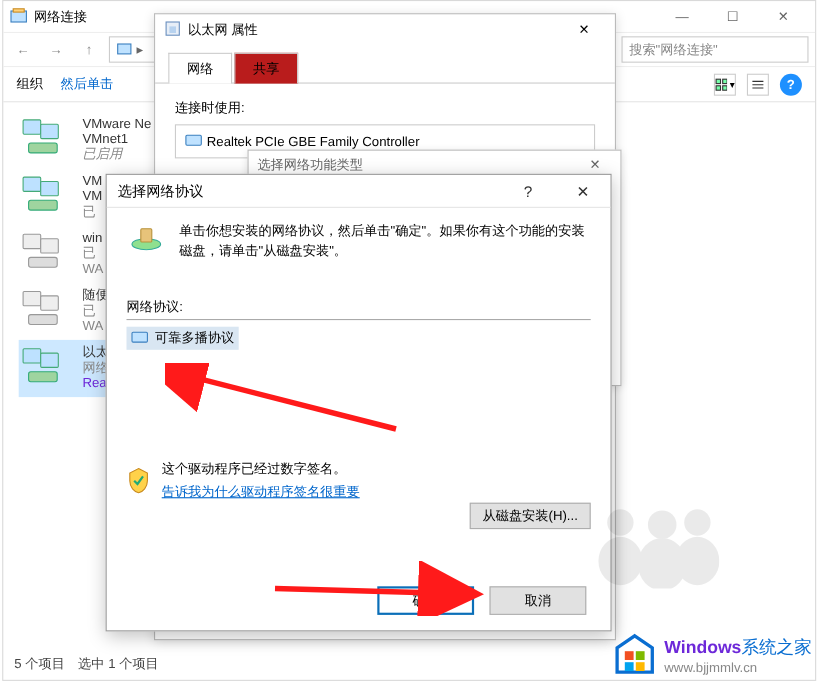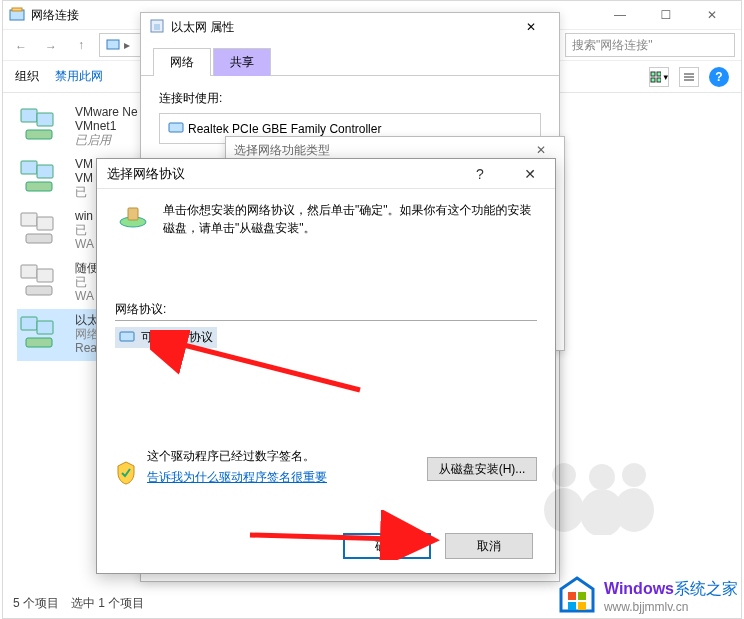--- a/index.html
+++ b/index.html
@@ -28,21 +28,21 @@
   .item .txt div { line-height: 14px; color: #333; white-space: nowrap; }
   .item.sel { background: #cde8ff; }
 
   .status-bar { position: absolute; left: 10px; bottom: 6px; display: flex; gap: 12px; color: #444; }
 
   
   .eth-window { position: absolute; left: 140px; top: 12px; width: 420px; height: 570px; background: #fff; border: 1px solid #bbb; box-shadow: 0 2px 10px rgba(0,0,0,.15); }
   .eth-titlebar { height: 28px; display: flex; align-items: center; padding: 0 8px; }
   .eth-titlebar .title { margin-left: 6px; flex: 1; }
   .eth-tabs { display: flex; border-bottom: 1px solid #ccc; padding-left: 12px; margin-top: 6px; }
-  .eth-tab { padding: 5px 16px; border: 1px solid #ccc; border-bottom: none; margin-right: 2px; background: #c4b5fd; position: relative; top: 1px; }
+  .eth-tab { padding: 5px 16px; border: 1px solid #ccc; border-bottom: none; margin-right: 2px; background: #b91c1c; position: relative; top: 1px; }
   .eth-tab:first-child { background: #fff; }
   .eth-content { padding: 14px 18px; }
   .eth-controller { border: 1px solid #ccc; padding: 6px 8px; display: flex; align-items: center; gap: 4px; }
   .eth-footer { position: absolute; left: 0; right: 0; bottom: 10px; display: flex; justify-content: flex-end; gap: 10px; padding: 0 18px; }
   .std-btn { min-width: 82px; height: 24px; border: 1px solid #adadad; background: #e1e1e1; display: flex; align-items: center; justify-content: center; color: #666; }
 
   
   .type-window { position: absolute; left: 225px; top: 136px; width: 340px; height: 215px; background: #fff; border: 1px solid #bbb; box-shadow: 0 2px 8px rgba(0,0,0,.15); }
   .type-titlebar { height: 26px; display: flex; align-items: center; padding: 0 8px; color: #666; }
   .type-titlebar .title { flex: 1; }
@@ -52,24 +52,24 @@
   
   .proto-window { position: absolute; left: 96px; top: 158px; width: 460px; height: 416px; background: #fff; border: 1px solid #999; box-shadow: 0 4px 16px rgba(0,0,0,.25); }
   .proto-titlebar { height: 30px; display: flex; align-items: center; padding: 0 10px; border-bottom: 1px solid #e5e5e5; gap: 20px; }
   .proto-titlebar .title { flex: 1; font-size: 13px; }
   .proto-titlebar .q { width: 30px; text-align: center; font-size: 14px; color: #333; }
   .proto-titlebar .x { width: 30px; text-align: center; font-size: 14px; color: #333; }
   .proto-content { padding: 12px 18px 0 18px; }
   .proto-intro { display: flex; gap: 12px; }
   .proto-intro .ic { width: 36px; height: 30px; display: flex; align-items: center; justify-content: center; font-size: 22px; }
   .proto-intro .msg { flex: 1; line-height: 18px; }
-  .proto-label { margin-top: 64px; }
+  .proto-label { margin-top: 34px; }
   .proto-list { margin-top: 2px; border-top: 1px solid #aaa; height: 110px; padding-top: 4px; }
   .proto-item { display: flex; align-items: center; gap: 6px; padding: 2px 4px; background: #d9e6f2; margin: 2px 0; width: fit-content; }
-  .proto-sign { margin-top: 18px; display: flex; align-items: flex-end; gap: 10px; }
+  .proto-sign { margin-top: 18px; display: flex; align-items: center; gap: 10px; }
   .proto-sign .badge { width: 22px; height: 26px; display:flex; align-items:center; justify-content:center; font-size:18px; }
   .proto-sign .why { color: #0066cc; text-decoration: underline; margin-top: 4px; cursor: pointer; }
   .disk-btn { position: absolute; right: 18px; top: 298px; min-width: 110px; height: 24px; border: 1px solid #adadad; background: #e1e1e1; display: flex; align-items: center; justify-content: center; }
   .proto-footer { position: absolute; left: 0; right: 0; bottom: 14px; display: flex; justify-content: flex-end; gap: 14px; padding: 0 22px; }
   .ok-btn { min-width: 88px; height: 26px; border: 2px solid #0b6fb8; background: #fff; display: flex; align-items: center; justify-content: center; color: #000; }
   .cancel-btn { min-width: 88px; height: 26px; border: 1px solid #adadad; background: #e1e1e1; display: flex; align-items: center; justify-content: center; }
 
   
   .arrow { position: absolute; pointer-events: none; }
 
@@ -114,21 +114,21 @@
           </svg>
       </span>
       <span style="margin-left:4px;color:#666;">▸</span>
     </div>
     <div class="search-box">
       <span>搜索"网络连接"</span>
     </div>
   </div>
   <div class="toolbar-row">
     <span>组织</span>
-    <span class="link">禁用此网</span>
+    <span class="link">然后单击</span>
     <span class="spacer"></span>
     <div class="toolbar-right">
       <div class="tiny-btn">
         <svg width="12" height="12">
             <rect x="1" y="1" width="4" height="4" fill="#7fa" stroke="#333"></rect>
             <rect x="7" y="1" width="4" height="4" fill="#7fa" stroke="#333"></rect>
             <rect x="1" y="7" width="4" height="4" fill="#7fa" stroke="#333"></rect>
             <rect x="7" y="7" width="4" height="4" fill="#7fa" stroke="#333"></rect>
           </svg>
         <span style="font-size:9px;margin-left:2px;">▾</span>
@@ -205,21 +205,21 @@
       <div class="ic nic-icon">
         <svg width="40" height="36">
             <rect x="3" y="3" width="16" height="13" rx="1" fill="#bde1ff" stroke="#4a7"></rect>
             <rect x="19" y="7" width="16" height="13" rx="1" fill="#bde1ff" stroke="#4a7"></rect>
             <rect x="8" y="24" width="26" height="9" rx="2" fill="#9fd49f" stroke="#3a7"></rect>
           </svg>
       </div>
       <div class="txt">
         <div>以太</div>
         <div style="color:#888;">网络</div>
-        <div style="color:#737373;">Rea</div>
+        <div style="color:#6d28d9;">Rea</div>
       </div>
     </div>
   </div>
 
   <div class="status-bar">
     <span>5 个项目</span>
     <span>选中 1 个项目</span>
   </div>
 </div>
 

